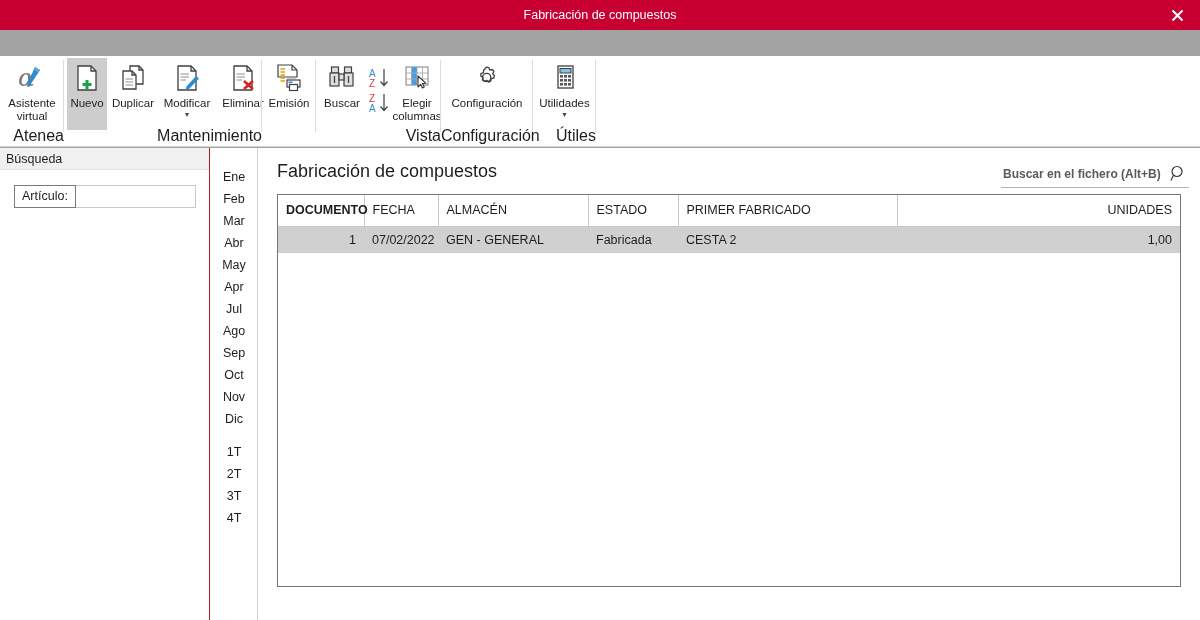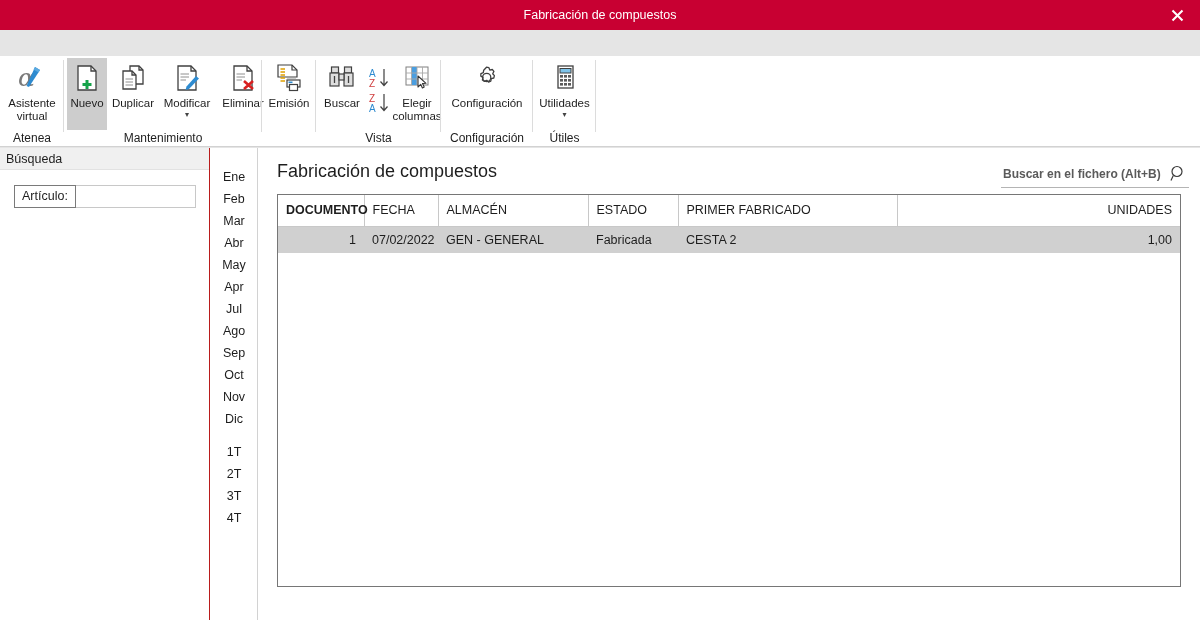--- a/index.html
+++ b/index.html
@@ -7,21 +7,21 @@
     margin: 0; padding: 0;
     width: 1200px; height: 620px;
     overflow: hidden;
     font-family: "Liberation Sans", sans-serif;
     background: #ffffff;
     -webkit-font-smoothing: antialiased;
   }
   #app {
     position: relative;
     width: 1200px; height: 436px;
-    background: #e5e5e5;
+    background: #a3a3a3;
   }
 
   
   .titlebar {
     position: absolute; left: 0; top: 0;
     width: 1200px; height: 30px;
     background: #c80032;
   }
   .titlebar-text {
     position: absolute; left: 0; top: 0;
@@ -68,22 +68,22 @@
     height: 91px;
   }
   .rgroup .gsep {
     position: absolute; right: 0; top: 4px;
     width: 1px; height: 72px;
     background: #dcdcdc;
   }
   .glabel {
     position: absolute; bottom: 2px; left: 0;
     width: 100%;
-    text-align: center;
-    font-size: 12px;
+    text-align: right;
+    font-size: 16px;
     color: #1d1d1d;
     margin-top: 44px;
   }
   .rbtn {
     position: absolute; top: 2px;
     display: flex;
     flex-direction: column;
     align-items: center;
     cursor: pointer;
     padding-top: 3px;

